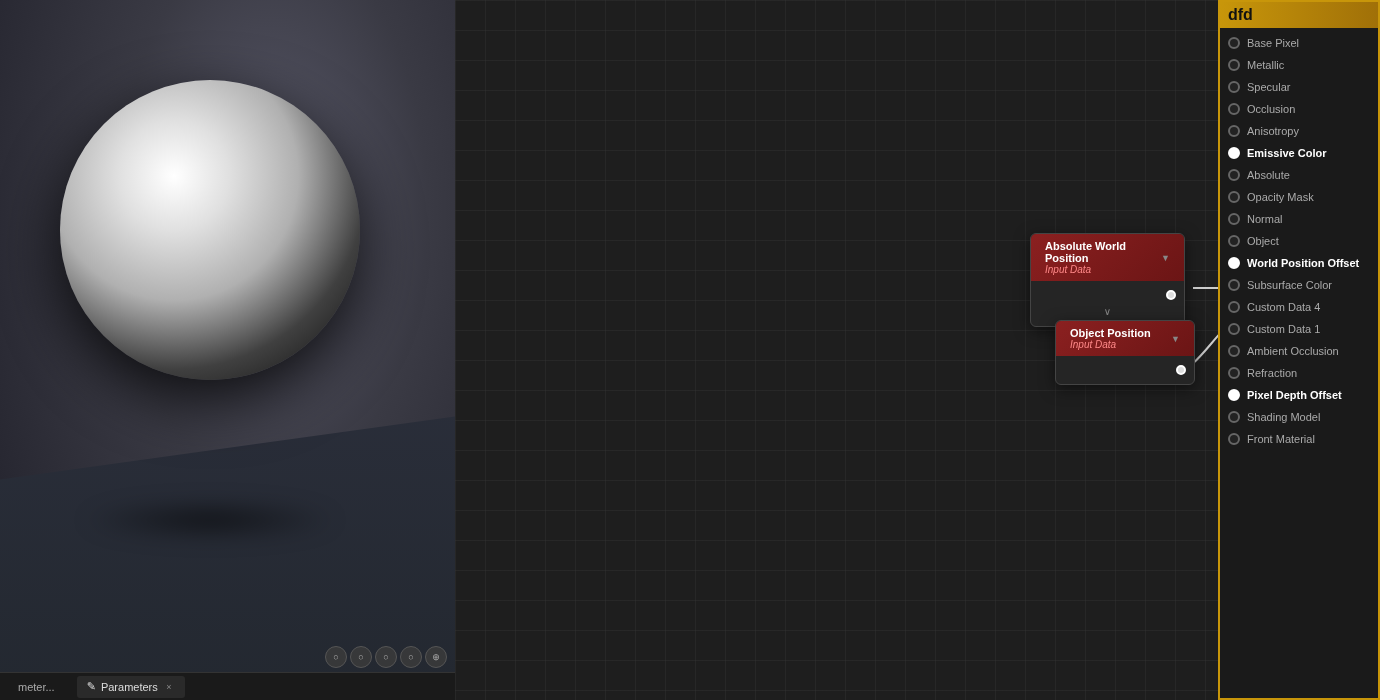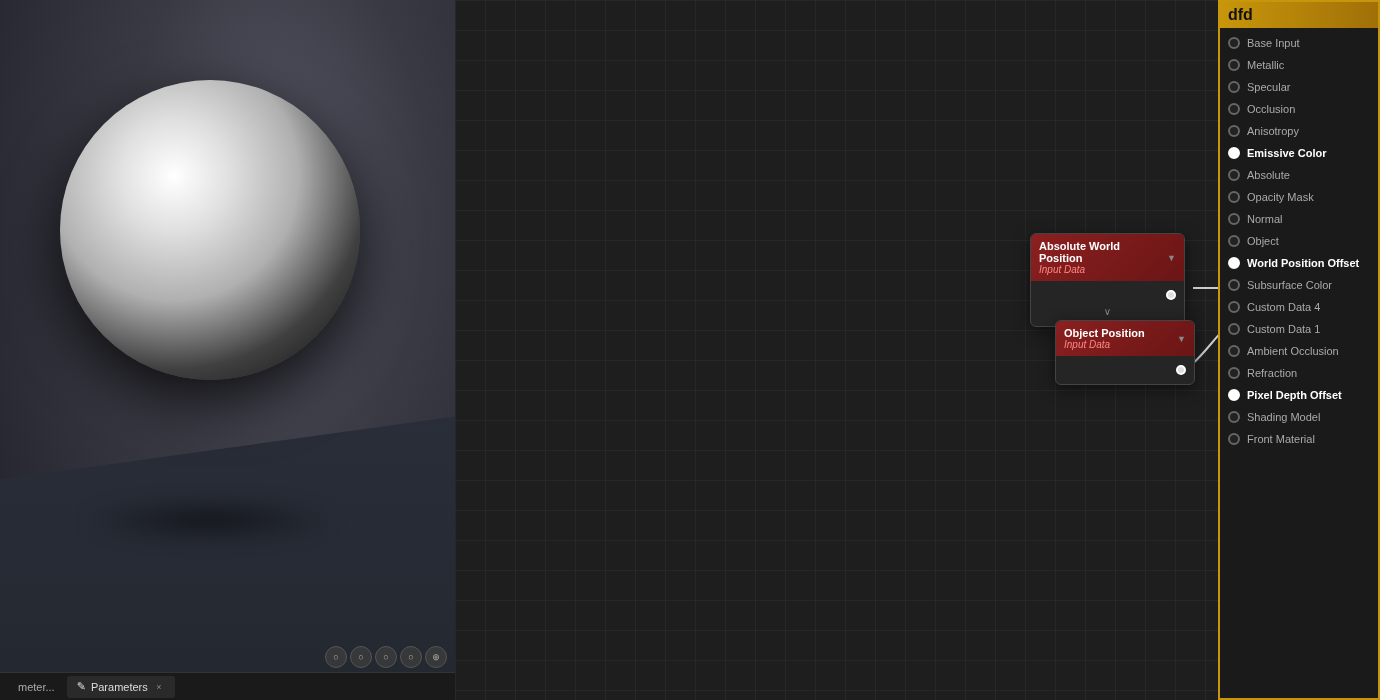--- a/index.html
+++ b/index.html
@@ -76,21 +76,21 @@
     
     .viewport-tabs {
       position: absolute;
       bottom: 0;
       left: 0;
       right: 0;
       height: 28px;
       background: #1a1a1a;
       display: flex;
       align-items: center;
-      gap: 2px;
+      gap: 12px;
       padding: 0 8px;
       border-top: 1px solid #333;
     }
 
     .tab-item {
       height: 22px;
       padding: 0 10px;
       display: flex;
       align-items: center;
       gap: 5px;
@@ -159,21 +159,21 @@
     .mat-node {
       position: absolute;
       border-radius: 6px;
       min-width: 140px;
       background: #252525;
       border: 1px solid #444;
       box-shadow: 0 4px 15px rgba(0,0,0,0.5);
     }
 
     .mat-node-header {
-      padding: 6px 8px;
+      padding: 6px 14px;
       border-radius: 5px 5px 0 0;
       display: flex;
       align-items: center;
       justify-content: space-between;
       font-size: 11px;
       font-weight: 600;
       color: #fff;
       gap: 12px;
     }
 
@@ -389,21 +389,21 @@
     </div>
   </div>
 
   <div class="material-panel">
     <div class="material-panel-header">
       <span class="material-panel-title">dfd</span>
     </div>
     <div class="material-props-list" id="props-list">
     <div class="prop-item">
           <div class="prop-dot"></div>
-          <span>Base Input</span>
+          <span>Base Pixel</span>
         </div>
         <div class="prop-item">
           <div class="prop-dot"></div>
           <span>Metallic</span>
         </div>
         <div class="prop-item">
           <div class="prop-dot"></div>
           <span>Specular</span>
         </div>
         <div class="prop-item">

